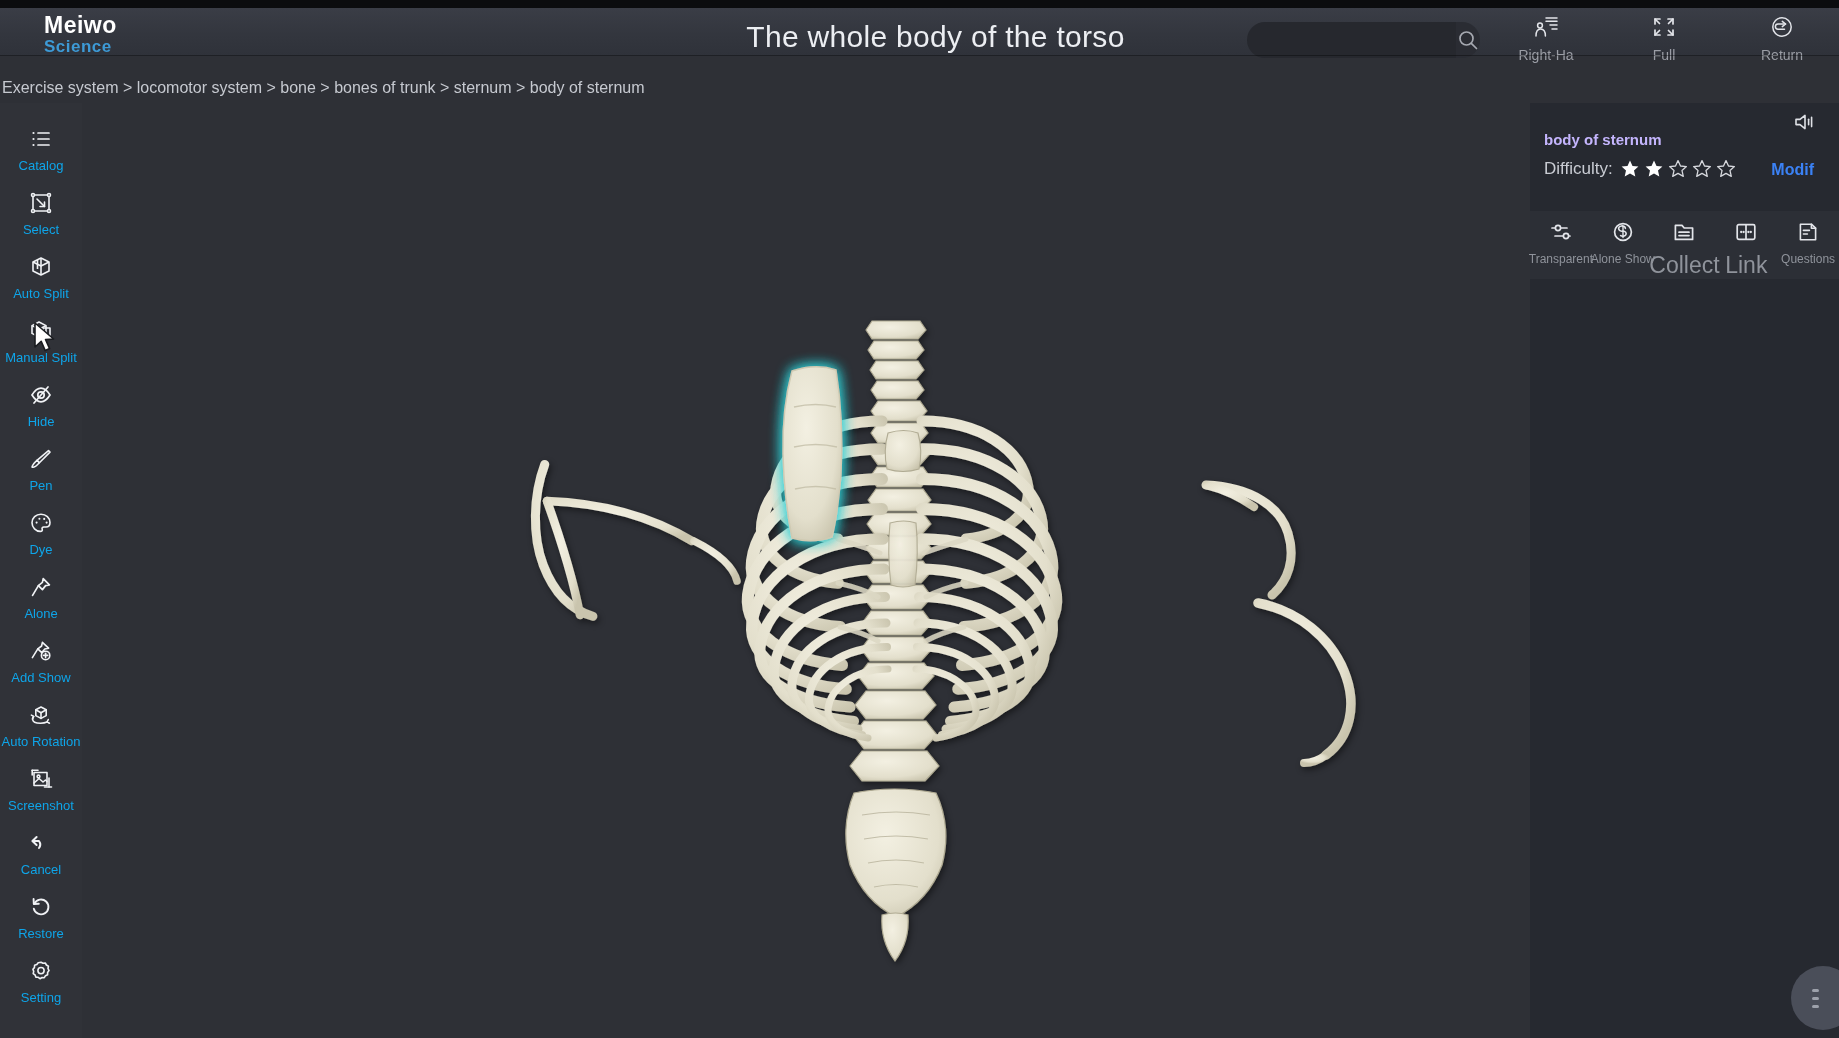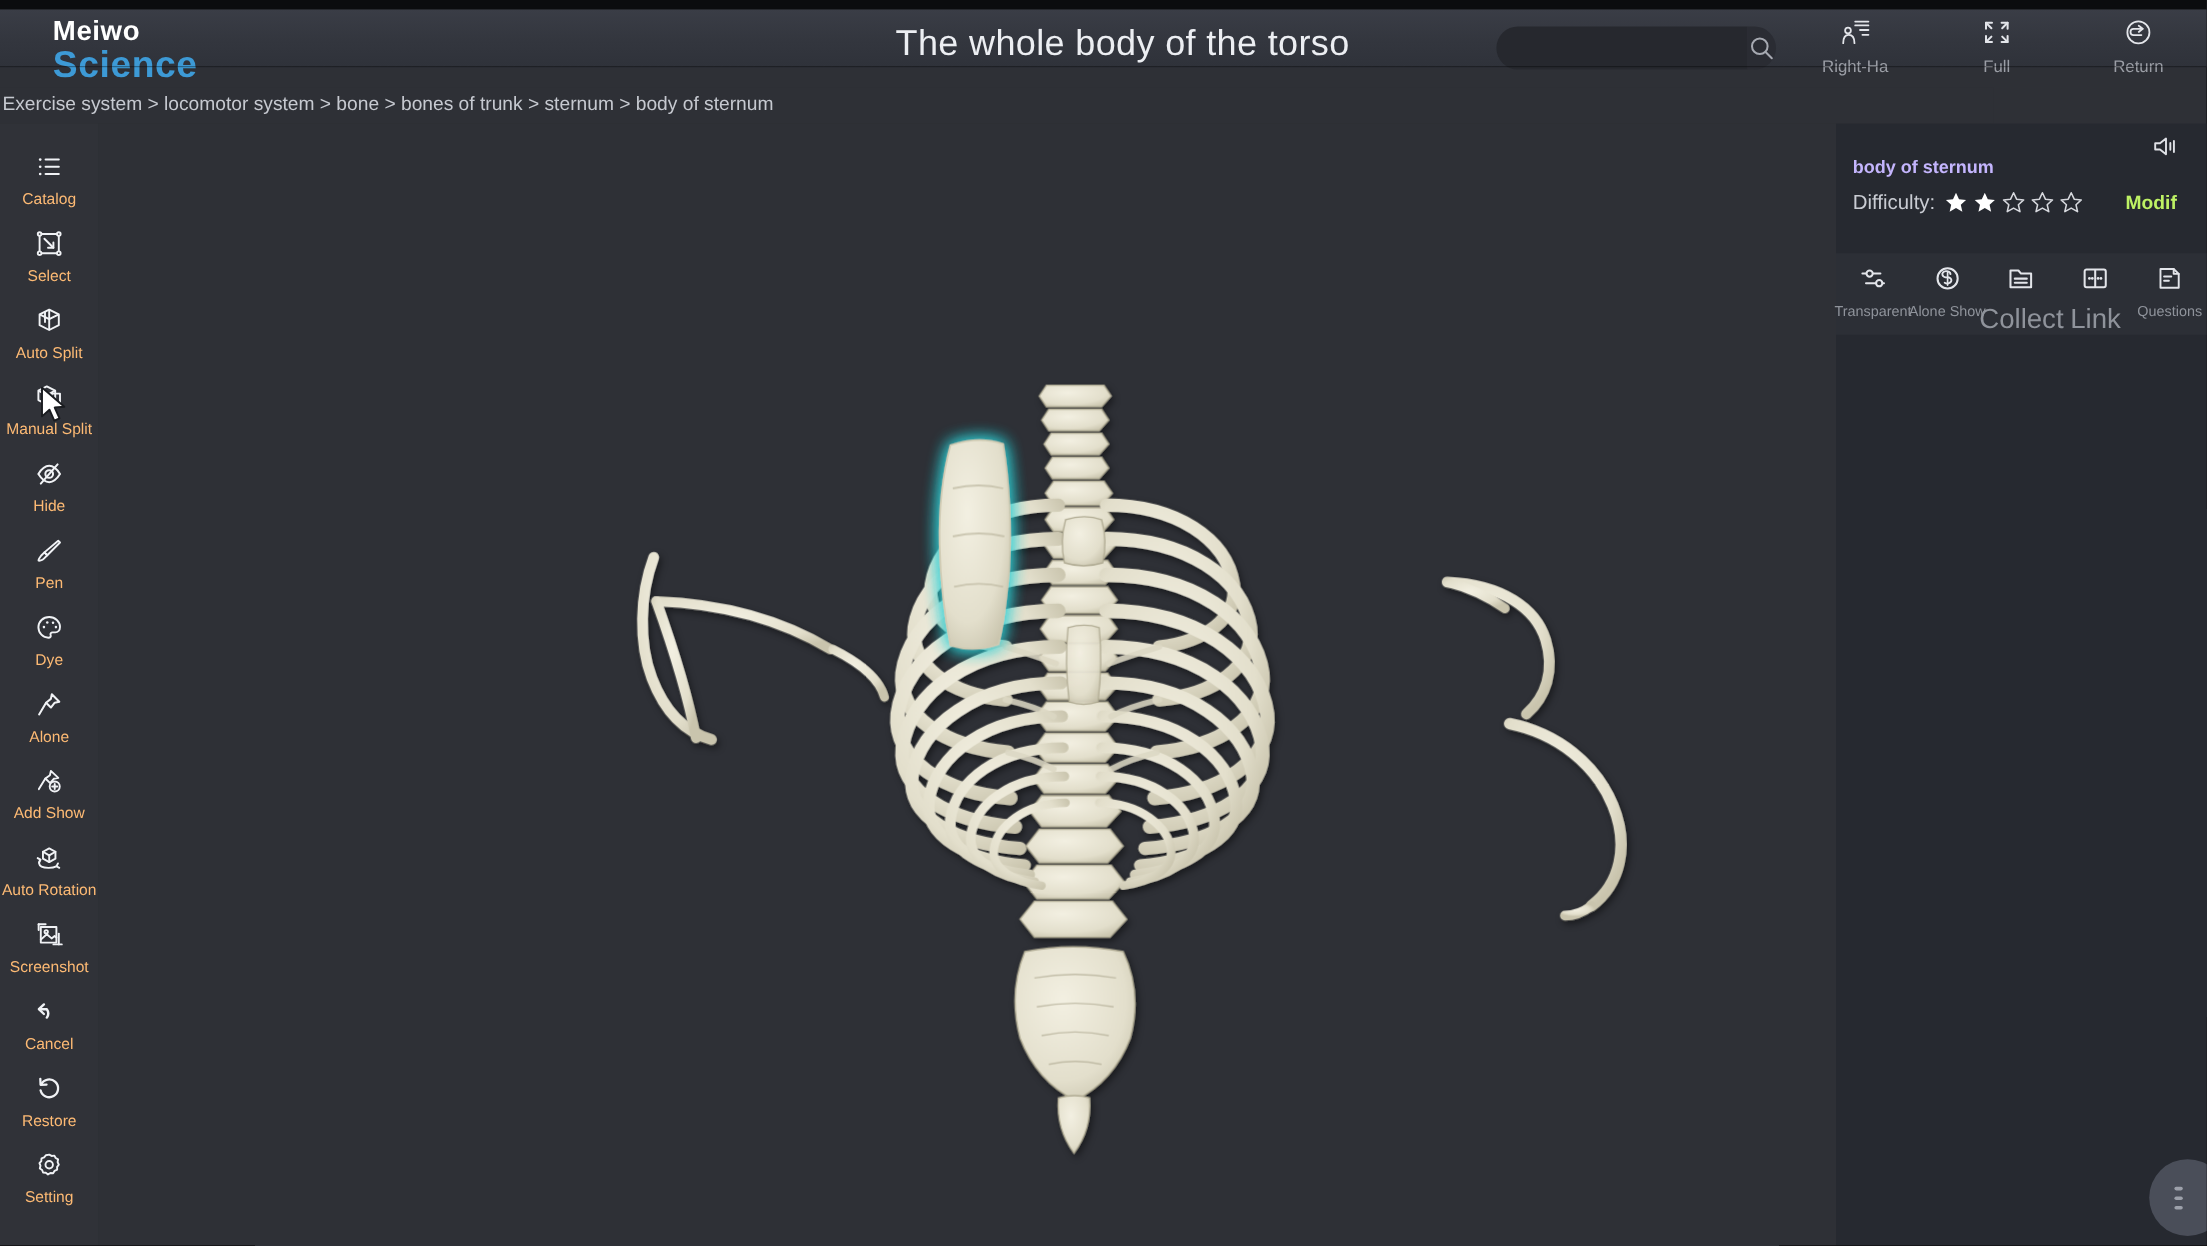--- a/index.html
+++ b/index.html
@@ -53,21 +53,21 @@
   }
   .logo-top {
     display: block;
     font-size: 23px;
     font-weight: bold;
     color: #ffffff;
     letter-spacing: 0.5px;
   }
   .logo-bottom {
     display: block;
-    font-size: 31px;
+    font-size: 17px;
     font-weight: bold;
     color: #3d9ad6;
     letter-spacing: 0.5px;
     margin-top: 1px;
   }
 
   .app-title {
     position: absolute;
     left: 16px; top: 12px;
     width: 1839px;
@@ -172,21 +172,21 @@
   }
   .side-item .ic {
     height: 28px;
     display: flex;
     align-items: center;
     justify-content: center;
   }
   .side-item .lbl {
     margin-top: 5px;
     font-size: 13px;
-    color: #fdba74;
+    color: #0ea5e9;
     white-space: nowrap;
   }
 
   
   .viewport {
     position: absolute;
     left: 82px; top: 103px;
     width: 1448px;
     height: 935px;
     background: #2e3036;
@@ -227,21 +227,21 @@
     font-size: 17px;
     color: #c9ccd3;
     margin-right: 3px;
   }
   .star { display:block; }
   .rp-modif {
     position: absolute;
     right: 25px; top: 58px;
     font-size: 16px;
     font-weight: bold;
-    color: #bef264;
+    color: #3b82f6;
     cursor: pointer;
     user-select: none;
   }
 
   .rp-actions {
     position: absolute;
     left: 0; top: 108px;
     width: 309px;
     height: 68px;
     background: #2c2f36;

